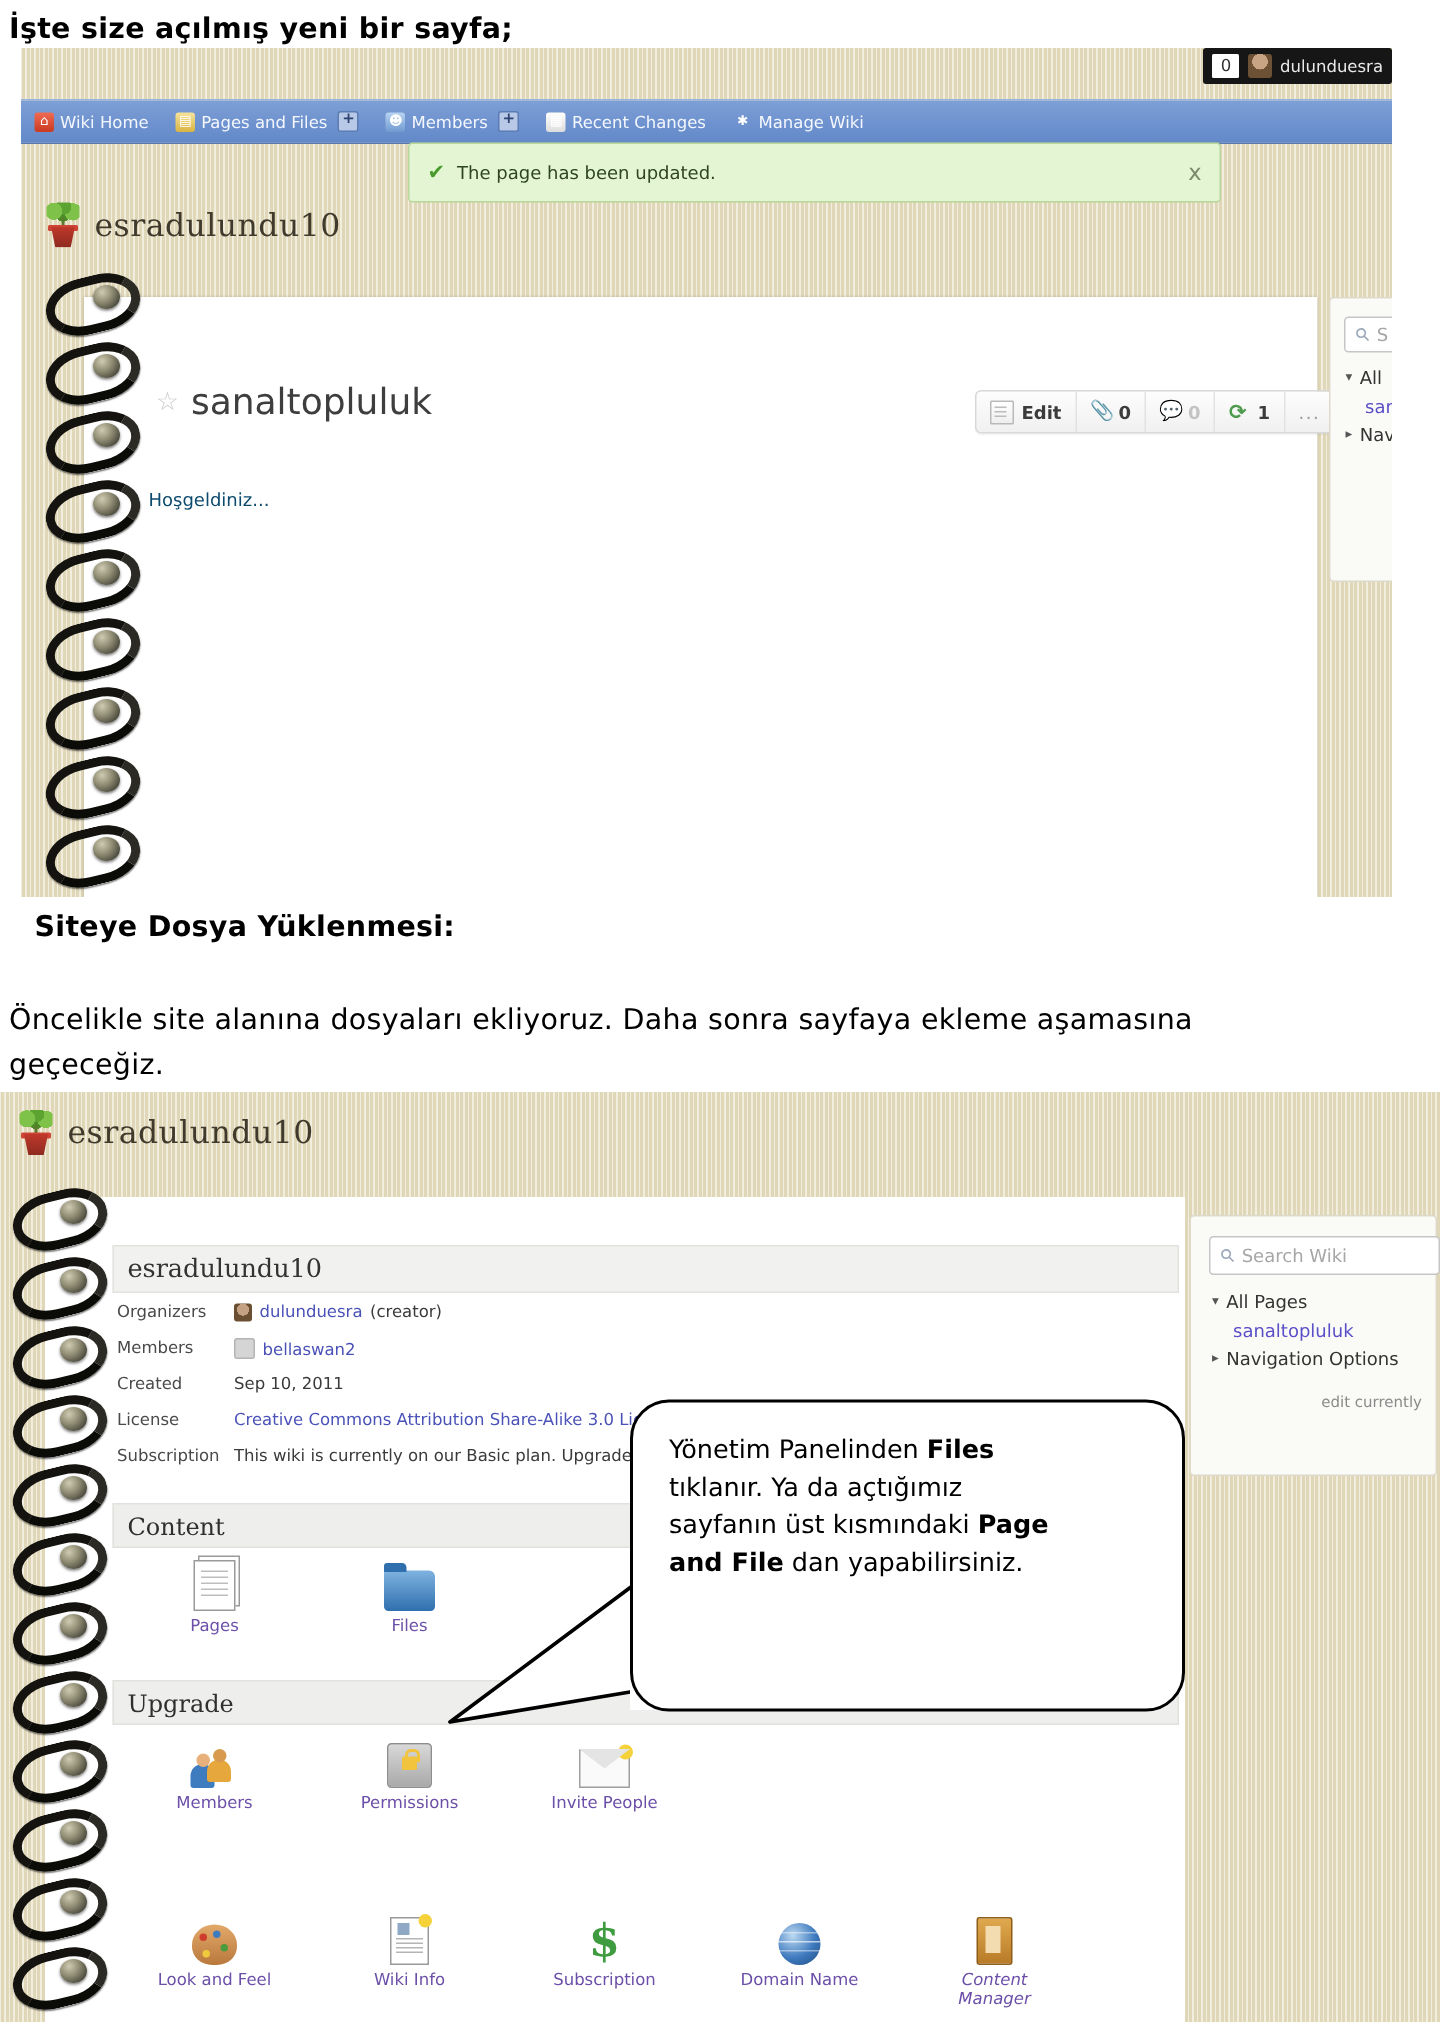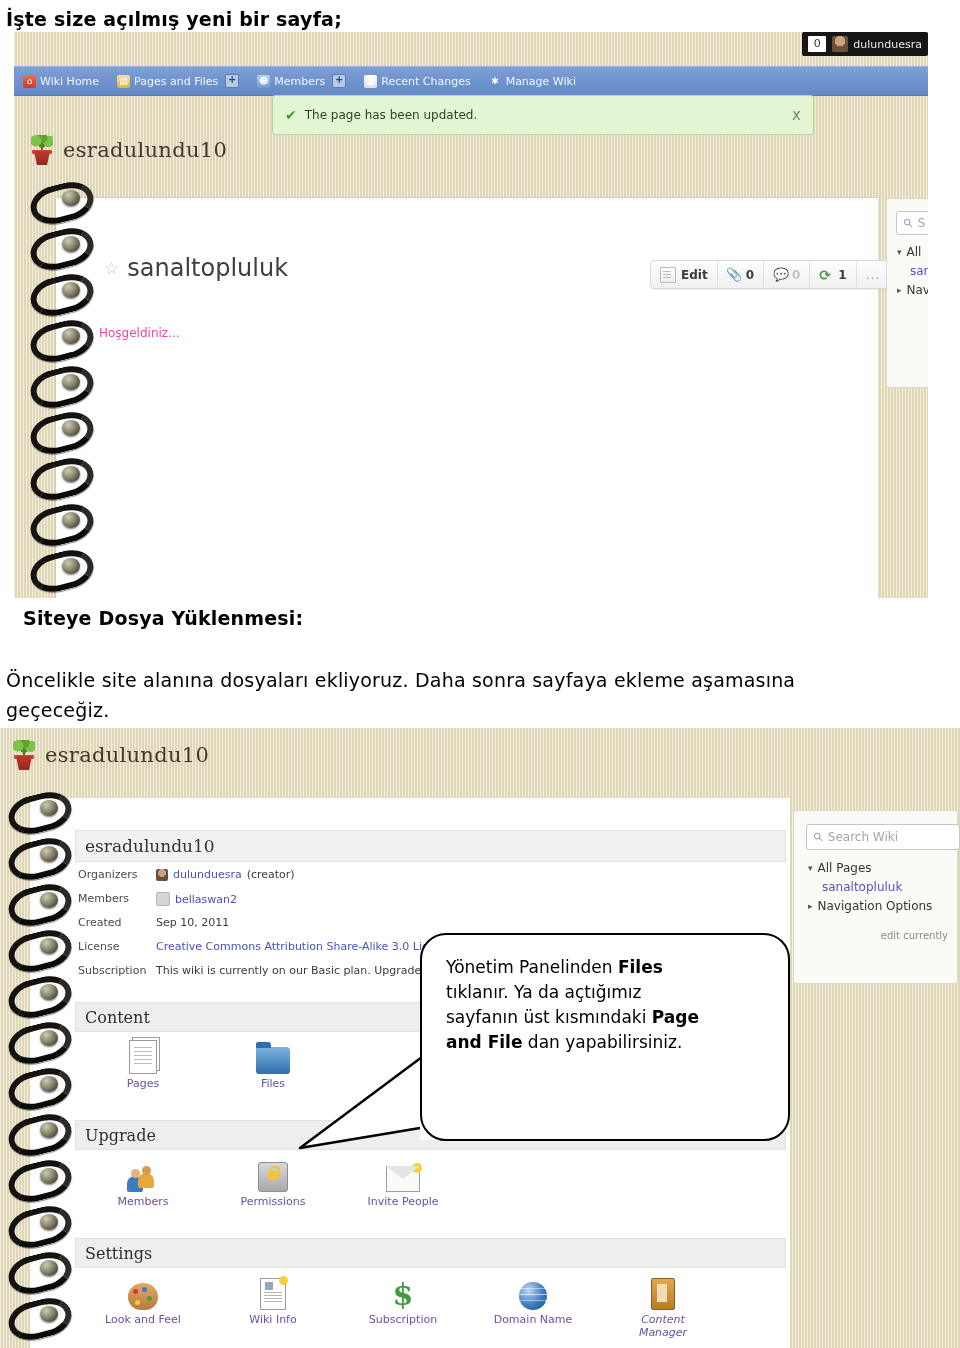--- a/index.html
+++ b/index.html
@@ -122,21 +122,21 @@
     font-size:21px;color:#403a2c;letter-spacing:.3px;
   }
 
   
   .page{position:absolute;background:#fff;box-shadow:0 0 2px rgba(0,0,0,.18);}
 
   
   .ptitle{display:flex;align-items:center;gap:8px;position:absolute;}
   .star{color:#c9c9c9;font-size:17px;}
   .ptitle .tx{font-size:24px;color:#3e3e3e;font-weight:400;}
-  .pbody{position:absolute;font-size:12px;color:#ec4899;text-align:right;}
+  .pbody{position:absolute;font-size:12px;color:#0c4a6e;text-align:right;}
 
   
   .edittb{
     position:absolute;display:flex;align-items:stretch;height:27px;
     background:linear-gradient(#fdfdfd,#f0f0f0);
     border:1px solid #d8d8d8;border-radius:4px;
     box-shadow:0 1px 1px rgba(0,0,0,.06);
   }
   .edittb .cell{
     display:flex;align-items:center;gap:5px;padding:0 9px;
@@ -468,21 +468,20 @@
     </div>
     <div class="tile" style="left:330px;top:358px;">
       <span class="tico">
           <span class="i-invite">
             <span class="dot"></span>
           </span>
         </span>
       <span class="tlbl">Invite People</span>
     </div>
 
-    <div class="secthead" style="left:45px;top:440px;width:700px;height:28px;">Settings</div>
     <div class="tile" style="left:70px;top:476px;">
       <span class="tico">
           <span class="i-look"></span>
         </span>
       <span class="tlbl">Look and Feel</span>
     </div>
     <div class="tile" style="left:200px;top:476px;">
       <span class="tico">
           <span class="i-wikiinfo">
             <span class="sq"></span>

